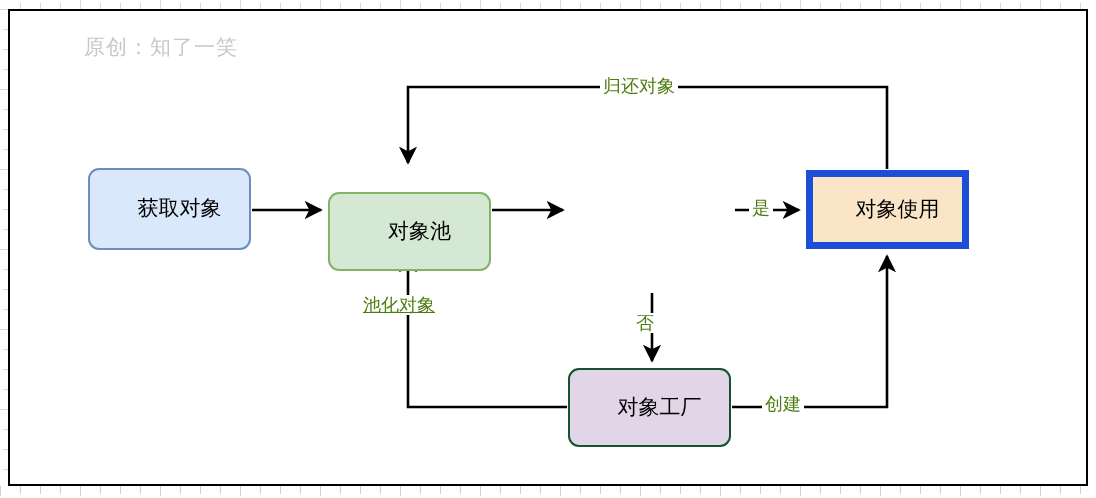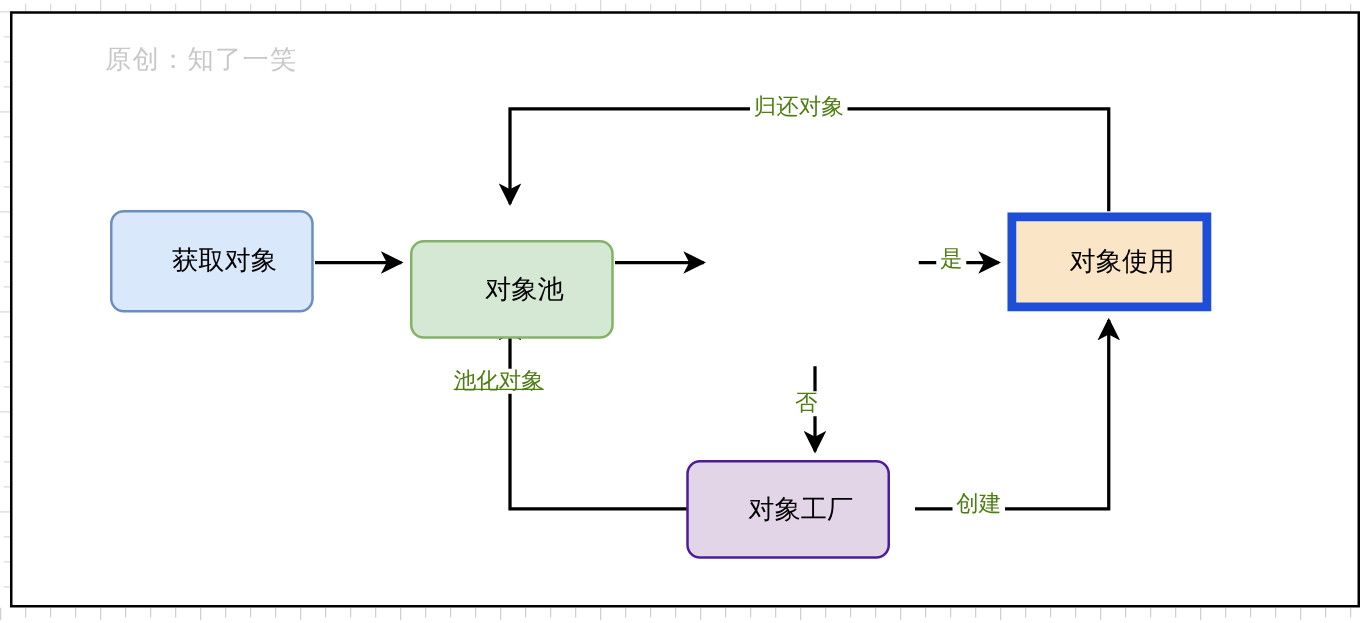--- a/index.html
+++ b/index.html
@@ -93,23 +93,23 @@
     background: #d5e8d4;
     border: 2px solid #82b366;
     margin-top: 12px;
   }
   #node-use {
     left: 806px; top: 170px; width: 163px; height: 79px;
     background: #fae5c7;
     border: 7px solid #1d4ed8;
   }
   #node-factory {
-    left: 549px; top: 368px; width: 163px; height: 79px;
+    left: 568px; top: 368px; width: 163px; height: 79px;
     background: #e1d5e7;
-    border: 2px solid #4c1d95;
+    border: 2px solid #14532d;
   }
 
   
   #node-decision {
     left: 570px; top: 128px; width: 164px; height: 164px;
     background: transparent;
     border: none;
   }
   #node-decision .diamond-shape {
     position: absolute;

